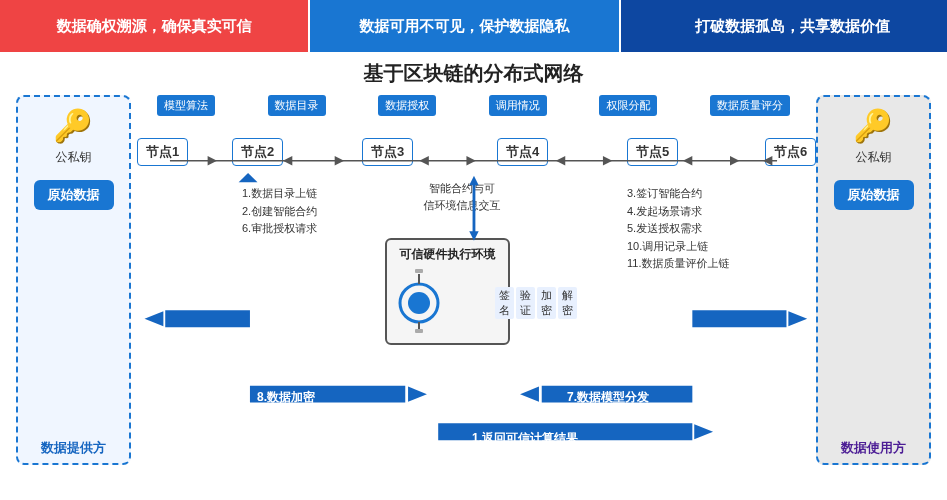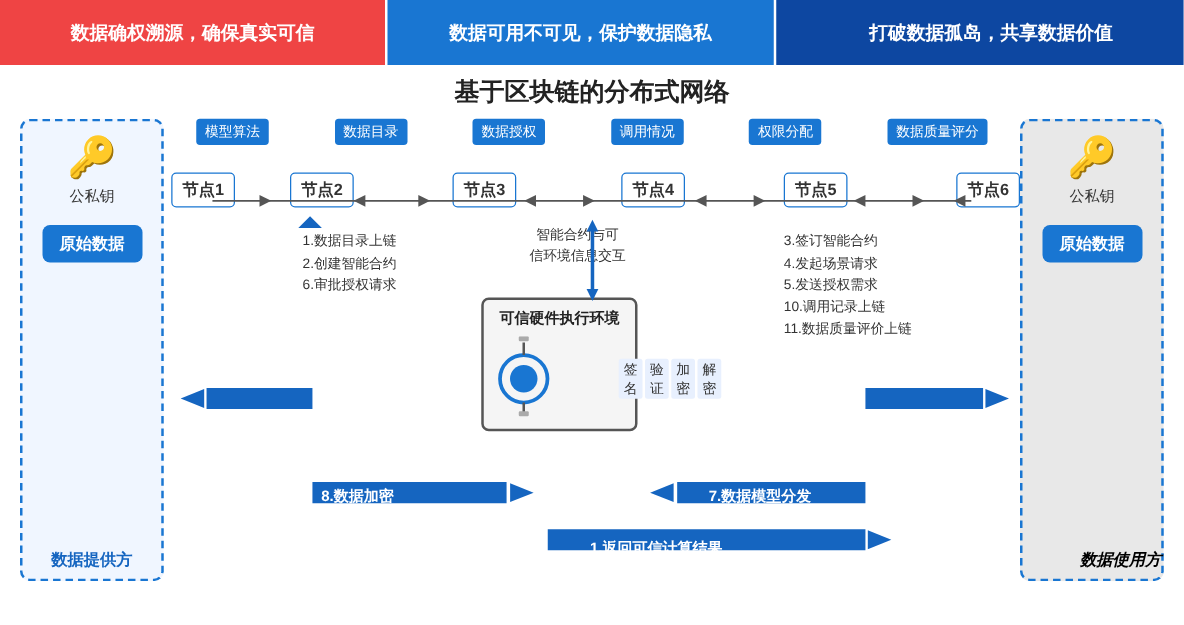--- a/index.html
+++ b/index.html
@@ -90,25 +90,24 @@
       align-items: center;
       justify-content: flex-start;
       padding: 10px 8px 8px 8px;
       position: relative;
       background: #e8e8e8;
     }
     .user-label {
       position: absolute;
       bottom: 6px;
       left: 0; right: 0;
-      text-align: right;
+      text-align: center;
       font-size: 13px;
-      color: #000000;
-      font-weight: bold;
-      font-style: italic;
+      color: #4c1d95;
+      font-weight: bold;
     }
 
     
     .key-icon {
       font-size: 32px;
       color: #1976D2;
       margin-bottom: 4px;
     }
     .key-label {
       font-size: 12px;

